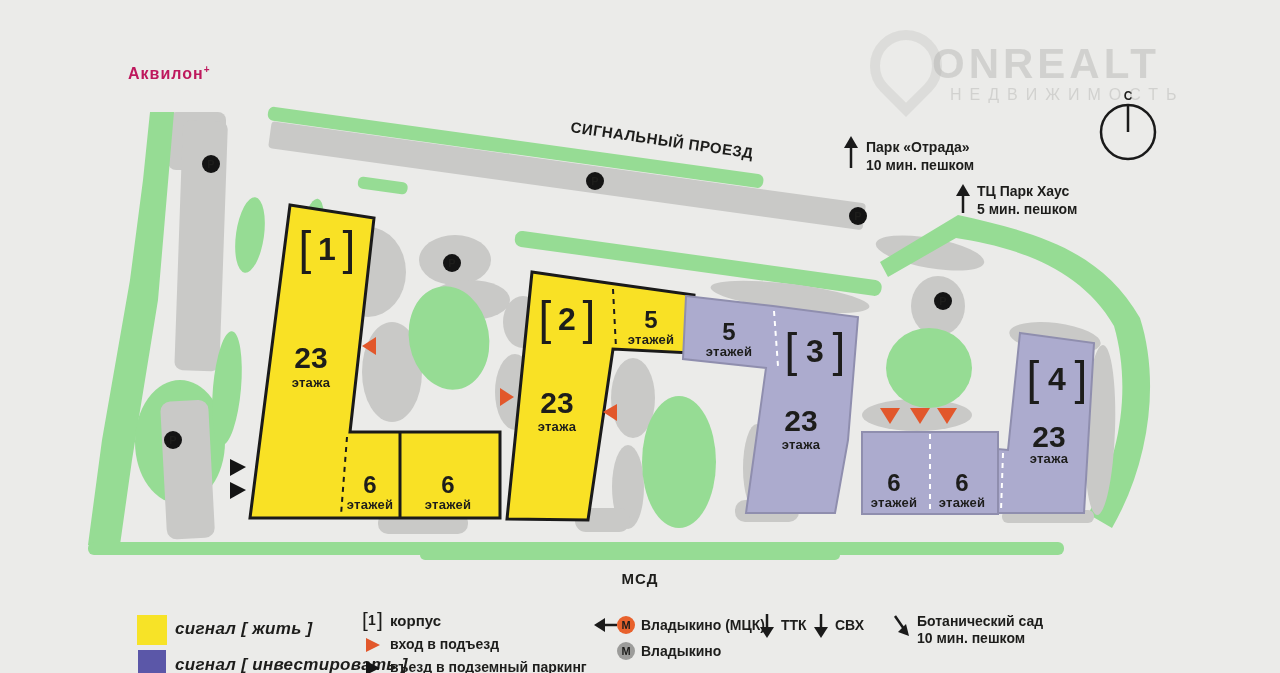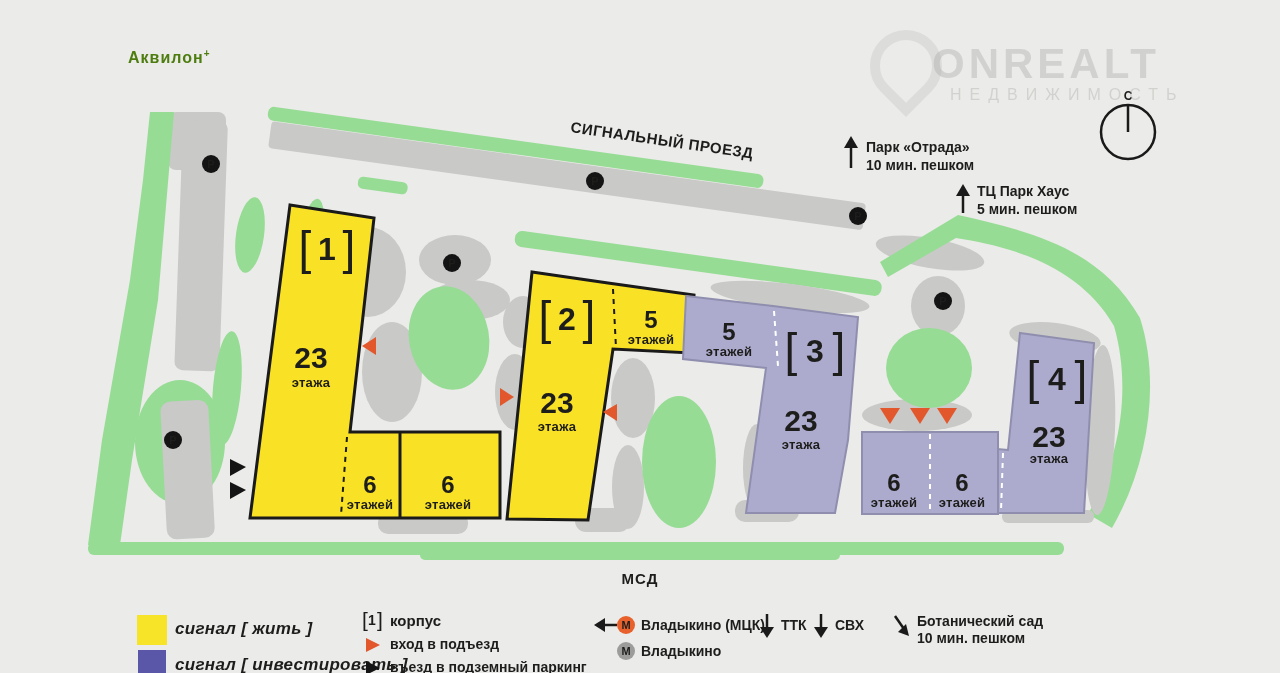--- a/index.html
+++ b/index.html
@@ -1,20 +1,20 @@
 <!DOCTYPE html>
 <html><head>
 <meta charset="utf-8">
 <style>
   html,body{margin:0;padding:0;background:#dcdcda;}
   .page{position:relative;width:1280px;height:673px;background:#EBEBE9;overflow:hidden;
         font-family:"Liberation Sans","DejaVu Sans",sans-serif;color:#1D1D1B;}
   
   .logo{position:absolute;left:22px;top:8px;font-size:56px;font-weight:bold;letter-spacing:-3px;color:#141412;line-height:1;}
-  .logo-sub{position:absolute;left:128px;top:48px;font-size:16px;font-weight:bold;letter-spacing:1px;color:#4d7c0f;}
+  .logo-sub{position:absolute;left:128px;top:64px;font-size:16px;font-weight:bold;letter-spacing:1px;color:#be185d;}
   .logo-mark{font-size:10px;vertical-align:super;font-weight:bold;}
   .title{position:absolute;right:22px;top:2px;font-size:58px;font-weight:bold;letter-spacing:-2px;color:#161614;line-height:1;white-space:nowrap;}
   
   .wm{position:absolute;left:870px;top:22px;width:400px;color:rgba(168,168,166,.38);}
   .wm-pin{position:absolute;left:0;top:8px;width:52px;height:52px;border:10px solid rgba(168,168,166,.22);
           border-radius:50% 50% 50% 0;transform:rotate(-45deg);}
   .wm-brand{position:absolute;left:62px;top:18px;font-size:42px;font-weight:bold;letter-spacing:4px;white-space:nowrap;}
   .wm-sub{position:absolute;left:80px;top:64px;font-size:16px;font-weight:normal;letter-spacing:8px;white-space:nowrap;}
   
   .map-svg{position:absolute;left:0;top:0;}

